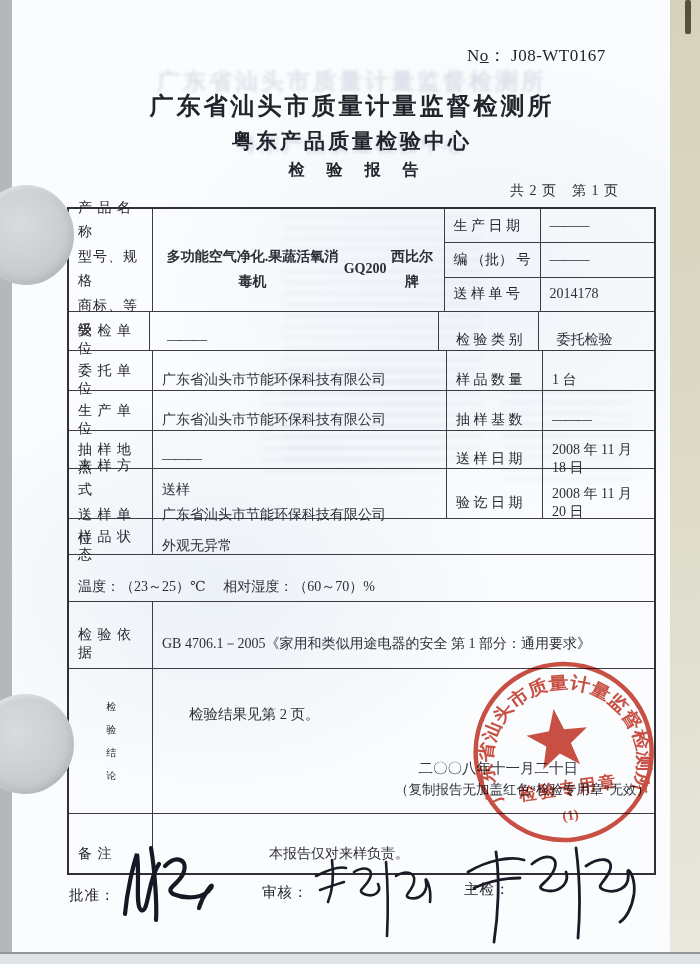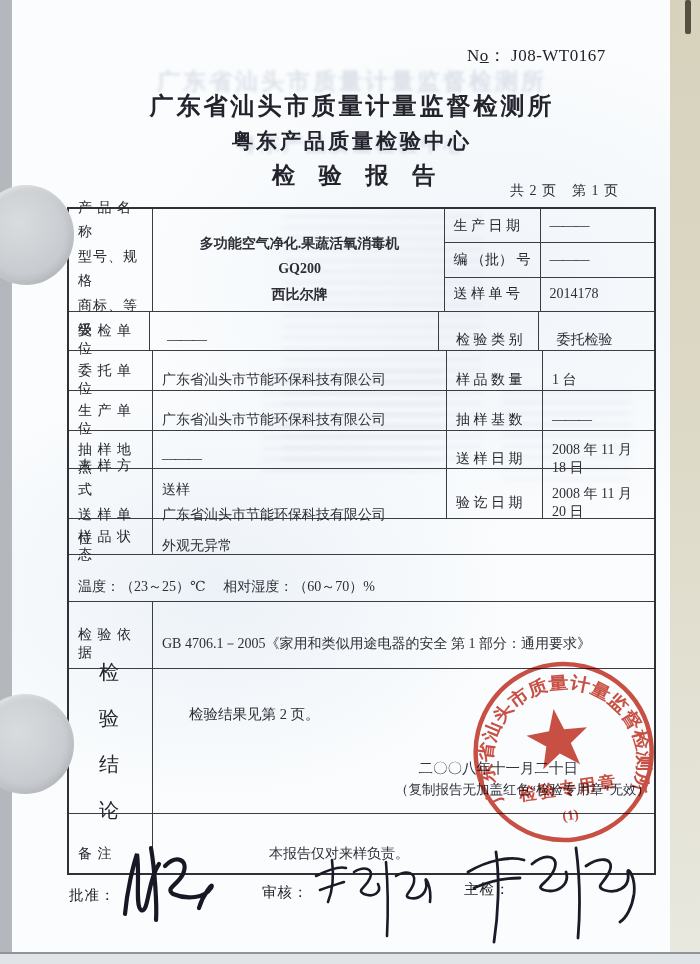--- a/index.html
+++ b/index.html
@@ -52,58 +52,58 @@
   .report-no {
     position:absolute; top:44px; left:455px; font-size:17px; color:#23232b;
     letter-spacing:.5px;
   }
   .report-no .u { text-decoration:underline; }
   .org-line1 { position:absolute; top:90px; left:0; width:100%; text-align:center;
     font-size:24px; font-weight:bold; letter-spacing:3px; color:#23232c; }
   .org-line2 { position:absolute; top:127px; left:0; width:100%; text-align:center;
     font-size:21px; font-weight:bold; letter-spacing:3px; color:#23232c; }
   .report-title { position:absolute; top:160px; left:0; width:100%; text-align:center;
-    font-size:23px; font-weight:bold; letter-spacing:9px; color:#23232c;padding-left:12px; }
+    font-size:16px; font-weight:bold; letter-spacing:9px; color:#23232c;padding-left:12px; }
   .page-info { position:absolute; top:182px; left:498px; font-size:14px; color:#2a2a33; letter-spacing:1px; }
 
   
   .tbl {
     position:absolute; left:55px; top:207px; width:589px; height:668px;
     border:2px solid #303036; font-size:14px; background:transparent;
   }
   .row { display:flex; width:100%; border-bottom:1px solid #3c3c42; }
   .row:last-child { border-bottom:none; }
   .c { border-right:1px solid #3c3c42; display:flex; align-items:center; padding:20px 6px 2px 9px; }
   .c:last-child { border-right:none; }
   .lab { width:84px; letter-spacing:1px; color:#26262e; }
   .val { width:294px; }
   .rlab { width:96px; letter-spacing:0; color:#26262e; }
   .rval { width:111px; }
   .full-val { flex:1; }
   .multiline { flex-direction:column; justify-content:center; align-items:flex-start; line-height:1.75; }
-  .center-col { flex-direction:column; justify-content:center; align-items:center; line-height:1.8; text-align:center; }
+  .center-col { flex-direction:row; justify-content:center; align-items:center; line-height:1.8; text-align:center; }
   .bold { font-weight:bold; }
   .dash { letter-spacing:-1px; color:#2a2a32; }
   .right-stack { width:211px; display:flex; flex-direction:column;justify-content:center; }
   .sub { display:flex; border-bottom:1px solid #3c3c42; flex:1; }
   .sub:last-child { border-bottom:none; }
   .sub .rlab { border-right:1px solid #3c3c42; display:flex; align-items:center; padding-left:9px; }
   .sub .rval { display:flex; align-items:center; padding-left:9px; }
 
   .h-r1 { height:103px; } .h-r2 { height:39px;gap:8px; } .h-r3 { height:40px; }
   .h-r4 { height:40px; } .h-r5 { height:38px; } .h-r6 { height:50px; }
   .h-r7 { height:36px; } .h-r8 { height:47px; } .h-r9 { height:67px; }
   .h-r10 { height:145px; } .h-r11 { height:61px; }
 
   .vlabel {
     width:84px; border-right:1px solid #3c3c42; display:flex; align-items:center; justify-content:center;
   }
   .vlabel span {
     display:block; width:1.15em; line-height:2.3; word-break:break-all;
-    text-align:left; letter-spacing:0; font-size:20px; color:#26262e;
+    text-align:right; letter-spacing:0; font-size:10px; color:#26262e;
   }
   .conclusion-body { position:relative; flex:1; }
   .conclusion-result { position:absolute; left:36px; top:36px; font-size:14.5px; }
   .conclusion-date { position:absolute; right:76px; top:90px; font-size:14.5px; color:#33333d; }
   .conclusion-note { position:absolute; right:4px; top:112px; font-size:13.5px; color:#33333d; }
   .remark-val { padding-left:116px; }
 
   
   .seal { position:absolute; left:452px; top:652px; width:200px; height:205px;
     transform:rotate(-8deg); opacity:.88; mix-blend-mode:multiply; pointer-events:none; }

